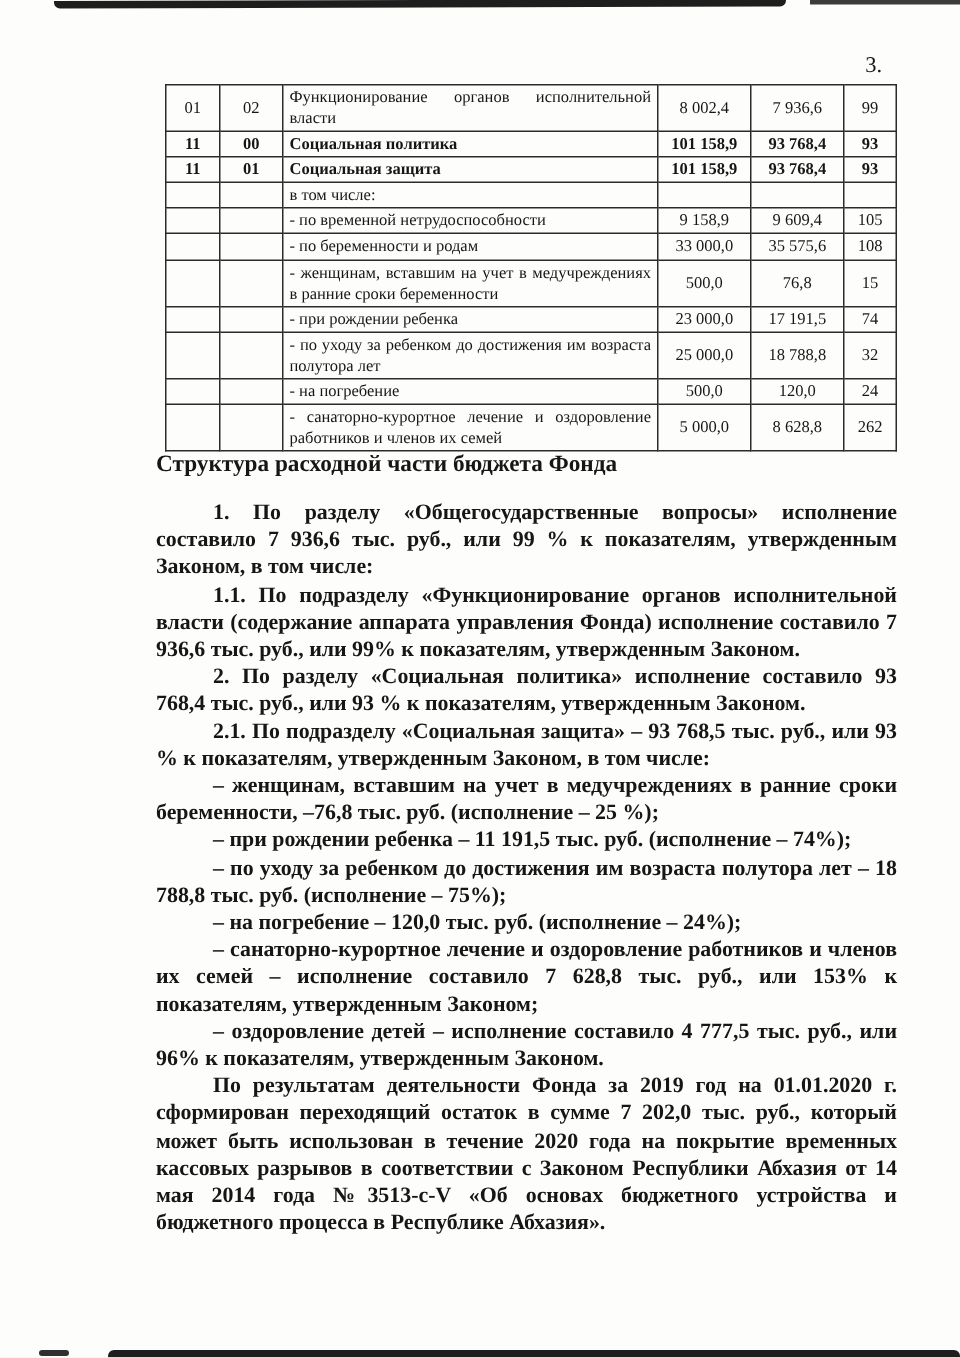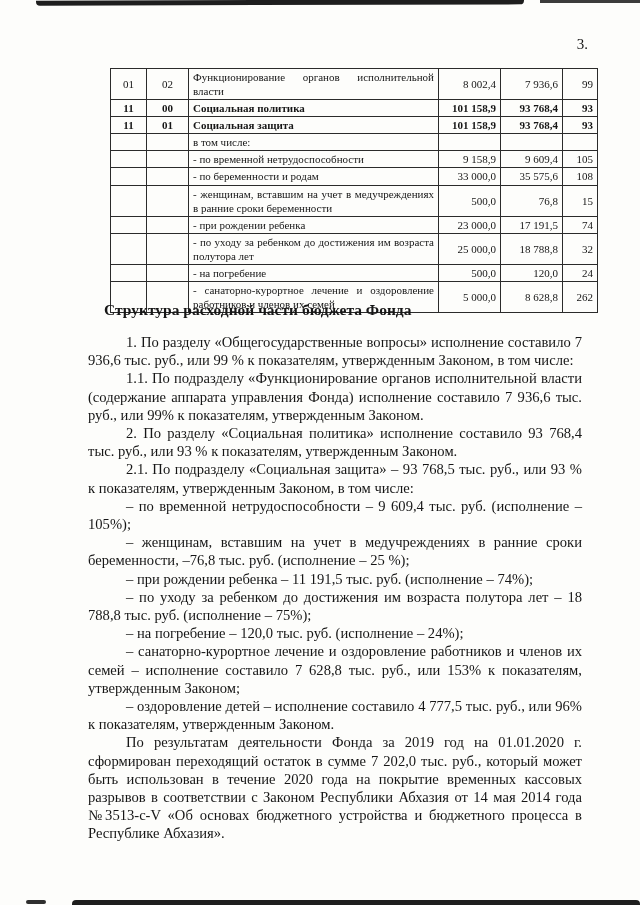--- a/index.html
+++ b/index.html
@@ -24,57 +24,58 @@
   .art-bottom-left { bottom: 1px; left: 26px; width: 20px; height: 4px; border-radius: 2px; opacity: .85; }
   .page-number {
     position: absolute;
     top: 36px;
     right: 52px;
     font-size: 15px;
   }
   
   .budget-table {
     position: absolute;
-    top: 68px;
+    top: 56px;
     left: 110px;
     width: 487px;
     border-collapse: collapse;
     table-layout: fixed;
     font-size: 11px;
     line-height: 1.28;
   }
   .budget-table td {
     border: 1px solid #2b2b2b;
     padding: 1px 4px;
     vertical-align: middle;
     overflow: hidden;
   }
   .budget-table .c-code { text-align: center; }
   .budget-table .c-desc { text-align: justify; margin-left: 48px; }
-  .budget-table .c-num  { text-align: right; font-family: Liberation Serif, serif; }
+  .budget-table .c-num  { text-align: center; font-family: Liberation Serif, serif; }
   .budget-table tr.bold td { font-weight: bold; }
   
   .heading {
     position: absolute;
     top: 301px;
     left: 104px;
     width: 494px;
     text-align: left;
     font-size: 15.5px;
     font-weight: bold;
   }
   
   .body-text {
     position: absolute;
     top: 333px;
-    left: 88px;
+    left: 104px;
     width: 494px;
     font-size: 14.6px;
     line-height: 18.2px;
     text-align: justify;
+    font-weight: bold;
   }
   .body-text p { text-indent: 38px; }
 </style>
 </head>
 <body>
 
 <div class="page">
 
   <div class="artifact art-top"></div>
   <div class="artifact art-top-right"></div>
@@ -184,21 +185,20 @@
       </tbody>
   </table>
 
   <div class="heading">Структура расходной части бюджета Фонда</div>
 
   <div class="body-text">
       <p>1. По разделу «Общегосударственные вопросы» исполнение составило 7 936,6 тыс. руб., или 99 % к показателям, утвержденным Законом, в том числе:</p>
       <p>1.1. По подразделу «Функционирование органов исполнительной власти (содержание аппарата управления Фонда) исполнение составило 7 936,6 тыс. руб., или 99% к показателям, утвержденным Законом.</p>
       <p>2. По разделу «Социальная политика» исполнение составило 93 768,4 тыс. руб., или 93 % к показателям, утвержденным Законом.</p>
       <p>2.1. По подразделу «Социальная защита» – 93 768,5 тыс. руб., или 93 % к показателям, утвержденным Законом, в том числе:</p>
-      <p>– по временной нетрудоспособности – 9 609,4 тыс. руб. (исполнение – 105%);</p>
       <p>– женщинам, вставшим на учет в медучреждениях в ранние сроки беременности, –76,8 тыс. руб.  (исполнение – 25 %);</p>
       <p>– при рождении ребенка – 11 191,5 тыс. руб. (исполнение – 74%);</p>
       <p>– по уходу за ребенком до достижения им возраста полутора лет – 18 788,8 тыс. руб. (исполнение – 75%);</p>
       <p>– на погребение – 120,0 тыс. руб. (исполнение – 24%);</p>
       <p>– санаторно-курортное лечение и оздоровление работников и членов их семей – исполнение составило 7 628,8 тыс. руб., или 153% к показателям, утвержденным Законом;</p>
       <p>– оздоровление детей – исполнение составило 4 777,5 тыс. руб., или 96% к показателям, утвержденным Законом.</p>
       <p>По результатам деятельности Фонда за 2019 год на 01.01.2020 г. сформирован переходящий остаток в сумме 7 202,0 тыс. руб., который может быть использован в течение 2020 года на покрытие временных кассовых разрывов в соответствии с Законом Республики Абхазия от 14 мая 2014 года №3513-с-V «Об основах бюджетного устройства и бюджетного процесса в Республике Абхазия».</p>
     </div>
 
 </div>

